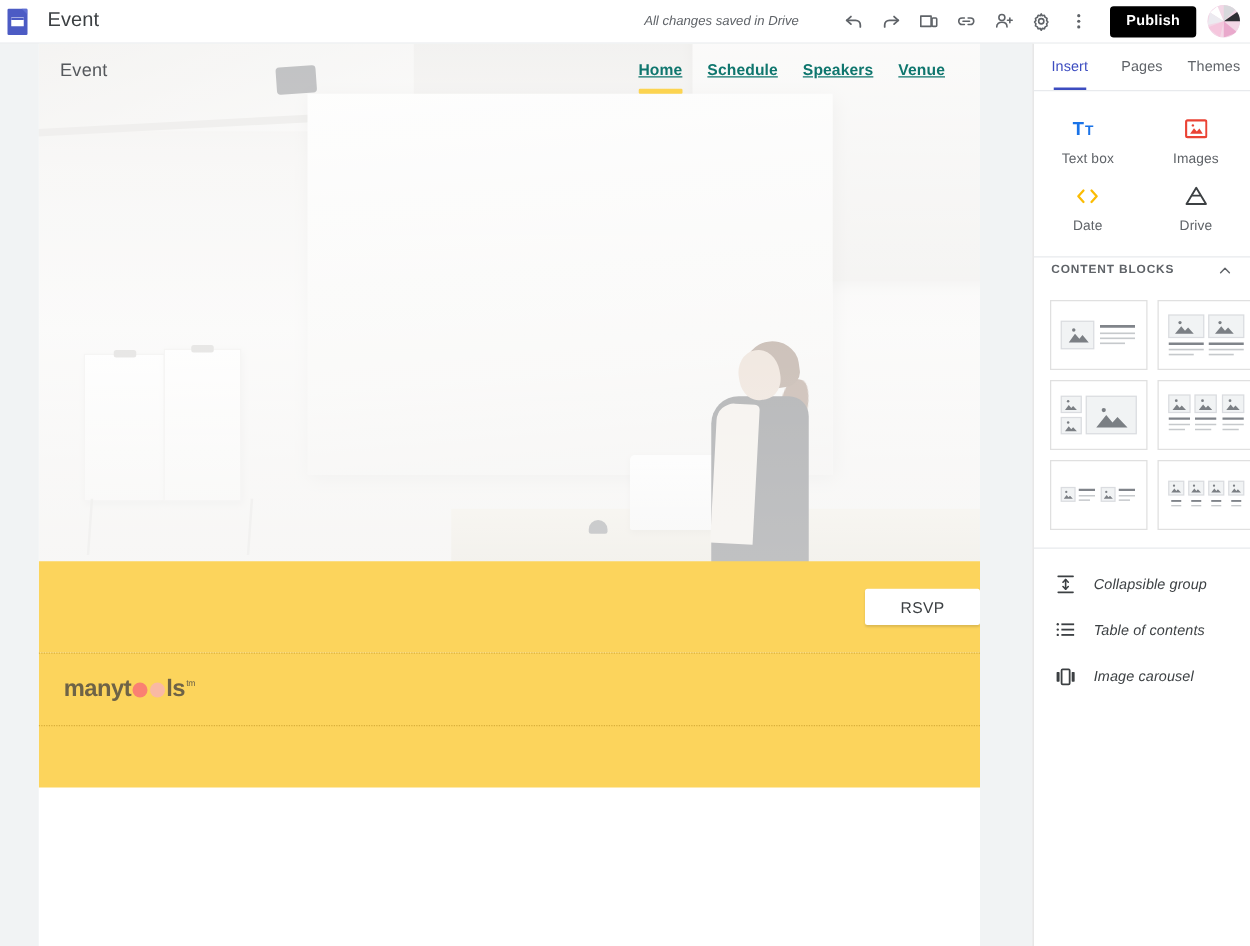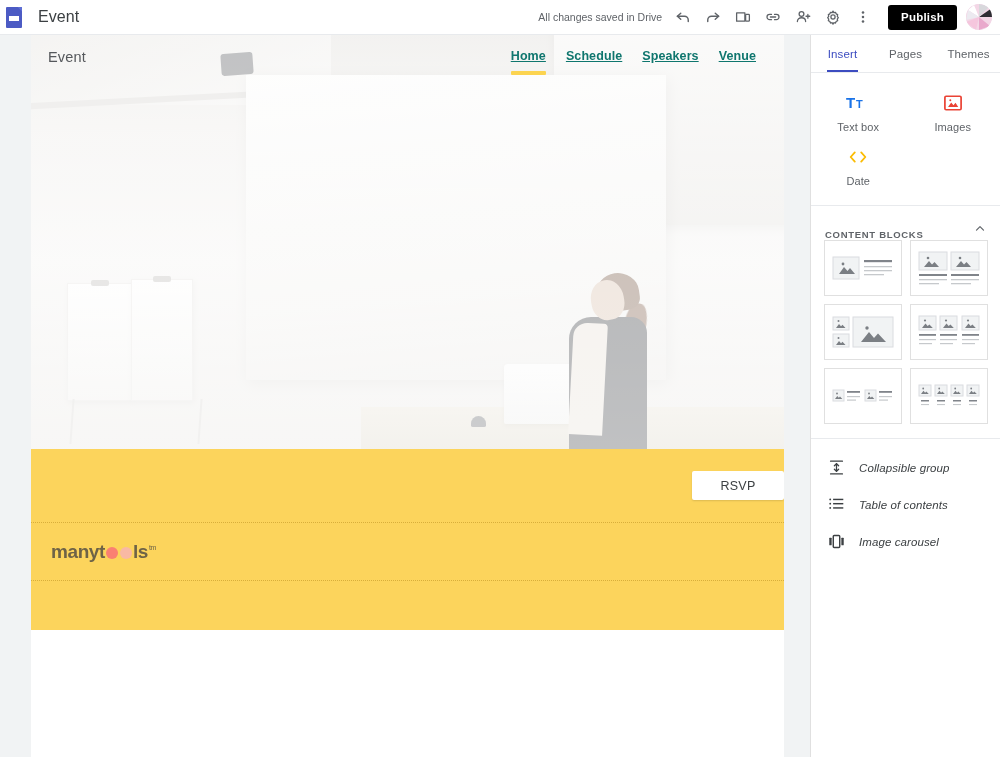--- a/index.html
+++ b/index.html
@@ -40,21 +40,21 @@
     box-shadow: inset 0 2px 0 0 #4c5bc4;
   }
   .doc-title {
     font-size: 16px; color: #3c4043;
     letter-spacing: .1px;
     white-space: nowrap;
   }
   .appbar-spacer { flex: 1 1 auto; }
   .save-status {
     font-size: 10.5px; color: #5f6368;
-    margin-right: 6px; white-space: nowrap;
+    margin-right: 29px; white-space: nowrap; font-style: italic;
   }
   .tbtn {
     width: 30px; height: 30px;
     display: flex; align-items: center; justify-content: center;
     border-radius: 50%; cursor: pointer;
     flex: 0 0 auto;
   }
   .tbtn svg { display: block; }
   .publish-btn {
     height: 25px; padding: 0 13px;
@@ -316,21 +316,21 @@
   .logo-tm {
     font-size: 7px; font-weight: normal;
     color: #6e6347;
     position: relative; top: -8px; margin-left: 1px;
   }
   .band-bottom { height: 50px; }
 
   
   .panel {
     position: absolute; right: 0; top: 0;
-    width: 190px; height: 722px;
+    width: 174px; height: 722px;
     background: #fff;
     border-left: 1px solid #e0e0e0;
   }
   .panel-tabs {
     display: flex; height: 38px;
     border-bottom: 1px solid #e8eaed;
   }
   .panel-tab {
     flex: 1 1 0; display: flex;
     align-items: center; justify-content: center;
@@ -358,21 +358,21 @@
   .insert-icon {
     height: 22px; display: flex;
     align-items: center; justify-content: center;
     margin-bottom: 7px;
   }
   .insert-label {
     font-size: 11px; color: #5f6368;
     letter-spacing: .1px;
   }
   .blocks-header {
-    display: flex; align-items: flex-end;
+    display: flex; align-items: flex-start;
     height: 30px; padding: 0 13px 0 14px;
     margin-top: 4px;
   }
   .blocks-title {
     font-size: 9.5px; font-weight: bold;
     color: #5f6368; letter-spacing: .7px;
     flex: 1 1 auto;
   }
   .blocks-grid {
     display: grid;
@@ -571,20 +571,29 @@
       <div class="insert-item">
         <div class="insert-icon">
           <svg width="22" height="16" viewBox="0 0 24 16" fill="none" stroke="#fbbc04" stroke-width="2" stroke-linecap="round" stroke-linejoin="round">
             <path d="M8.5 3 L4 8 L8.5 13"></path>
             <path d="M15.5 3 L20 8 L15.5 13"></path>
           </svg>
         </div>
         <div class="insert-label">Date</div>
       </div>
 
+      <div class="insert-item">
+        <div class="insert-icon">
+          <svg width="20" height="18" viewBox="0 0 20 18" fill="none" stroke="#3c4043" stroke-width="1.5" stroke-linejoin="round">
+            <path d="M10 2.2 L17.8 15.2 H2.2 Z"></path>
+            <path d="M6.4 8.5 H13.6"></path>
+          </svg>
+        </div>
+        <div class="insert-label">Drive</div>
+      </div>
     </div>
 
     <div class="blocks-header">
       <div class="blocks-title">CONTENT BLOCKS</div>
       <div>
         <svg width="14" height="14" viewBox="0 0 24 24" fill="none" stroke="#5f6368" stroke-width="2" stroke-linecap="round" stroke-linejoin="round">
           <path d="M6 14 L12 8 L18 14"></path>
         </svg>
       </div>
     </div>

